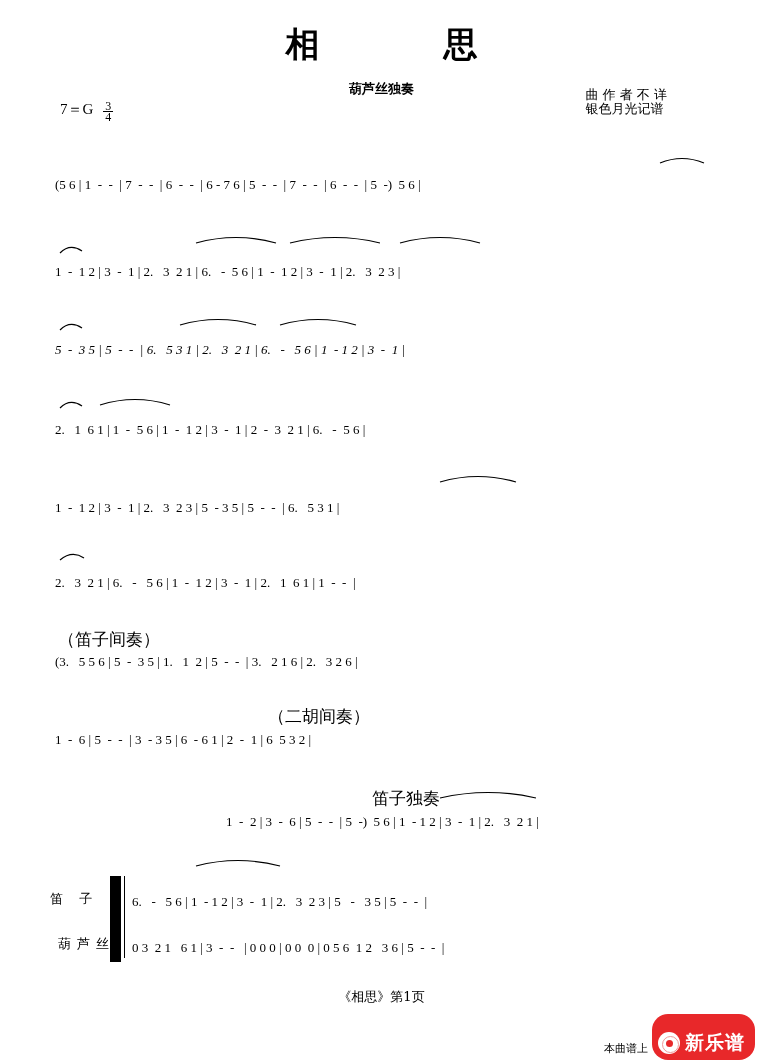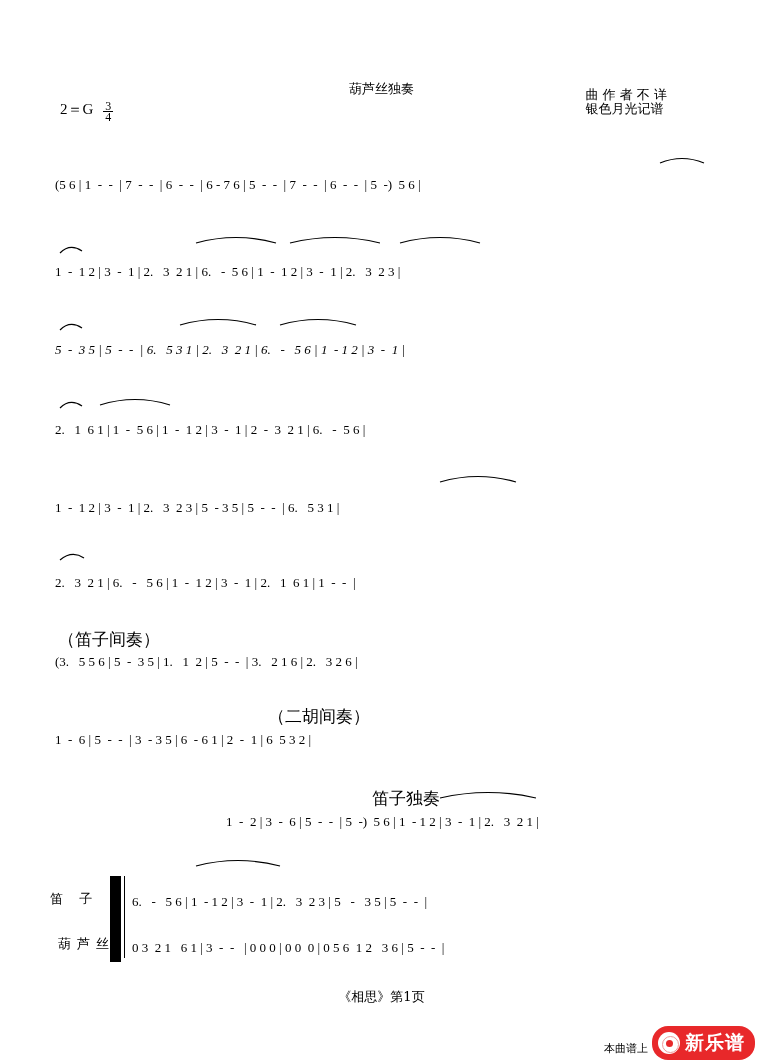--- a/index.html
+++ b/index.html
@@ -33,20 +33,21 @@
     text-indent: 56px;
   }
   .subtitle {
     position: absolute;
     top: 80px;
     left: 0;
     width: 763px;
     text-align: center;
     font-size: 13px;
     font-family: "DejaVu Serif", serif;
+    font-weight: bold;
   }
   .credits {
     position: absolute;
     top: 88px;
     right: 96px;
     font-size: 13px;
     line-height: 14px;
     font-family: "DejaVu Serif", serif;
     text-align: left;
     white-space: pre-line;
@@ -123,21 +124,21 @@
     font-size: 11px;
     font-family: "DejaVu Serif", serif;
     margin-right: 4px;
     align-self: flex-end;
     margin-bottom: 4px;
   }
   .wm-badge {
     background: #e8282a;
     color: #fff;
     border-radius: 16px;
-    padding: 4px 10px 4px 6px;
+    padding: 16px 10px 4px 6px;
     display: flex;
     align-items: center;
     font-size: 19px;
     font-weight: bold;
     font-family: Liberation Serif, serif;
     letter-spacing: 1px;
   }
   .wm-disc {
     width: 22px;
     height: 22px;
@@ -203,26 +204,27 @@
     width: 763px;
     height: 1064px;
     pointer-events: none;
   }
 </style>
 </head>
 <body>
 
 <div class="sheet">
 
+  <div class="title">相 思</div>
   <div class="subtitle">葫芦丝独奏</div>
   <div class="credits">曲 作 者 不 详
 银色月光记谱</div>
 
   <div class="keysig">
-    <span>2＝G</span>
+    <span>7＝G</span>
     <span class="frac">
       <span class="num">3</span>
       <span class="den">4</span>
     </span>
   </div>
 
   <div class="line" style="top:155px;">
     <div class="notes">(5 6 | 1  -  -  | 7  -  -  | 6  -  -  | 6 - 7 6 | 5  -  -  | 7  -  -  | 6  -  -  | 5  -)  5 6 |</div>
   </div>
   <div class="line" style="top:242px;">

